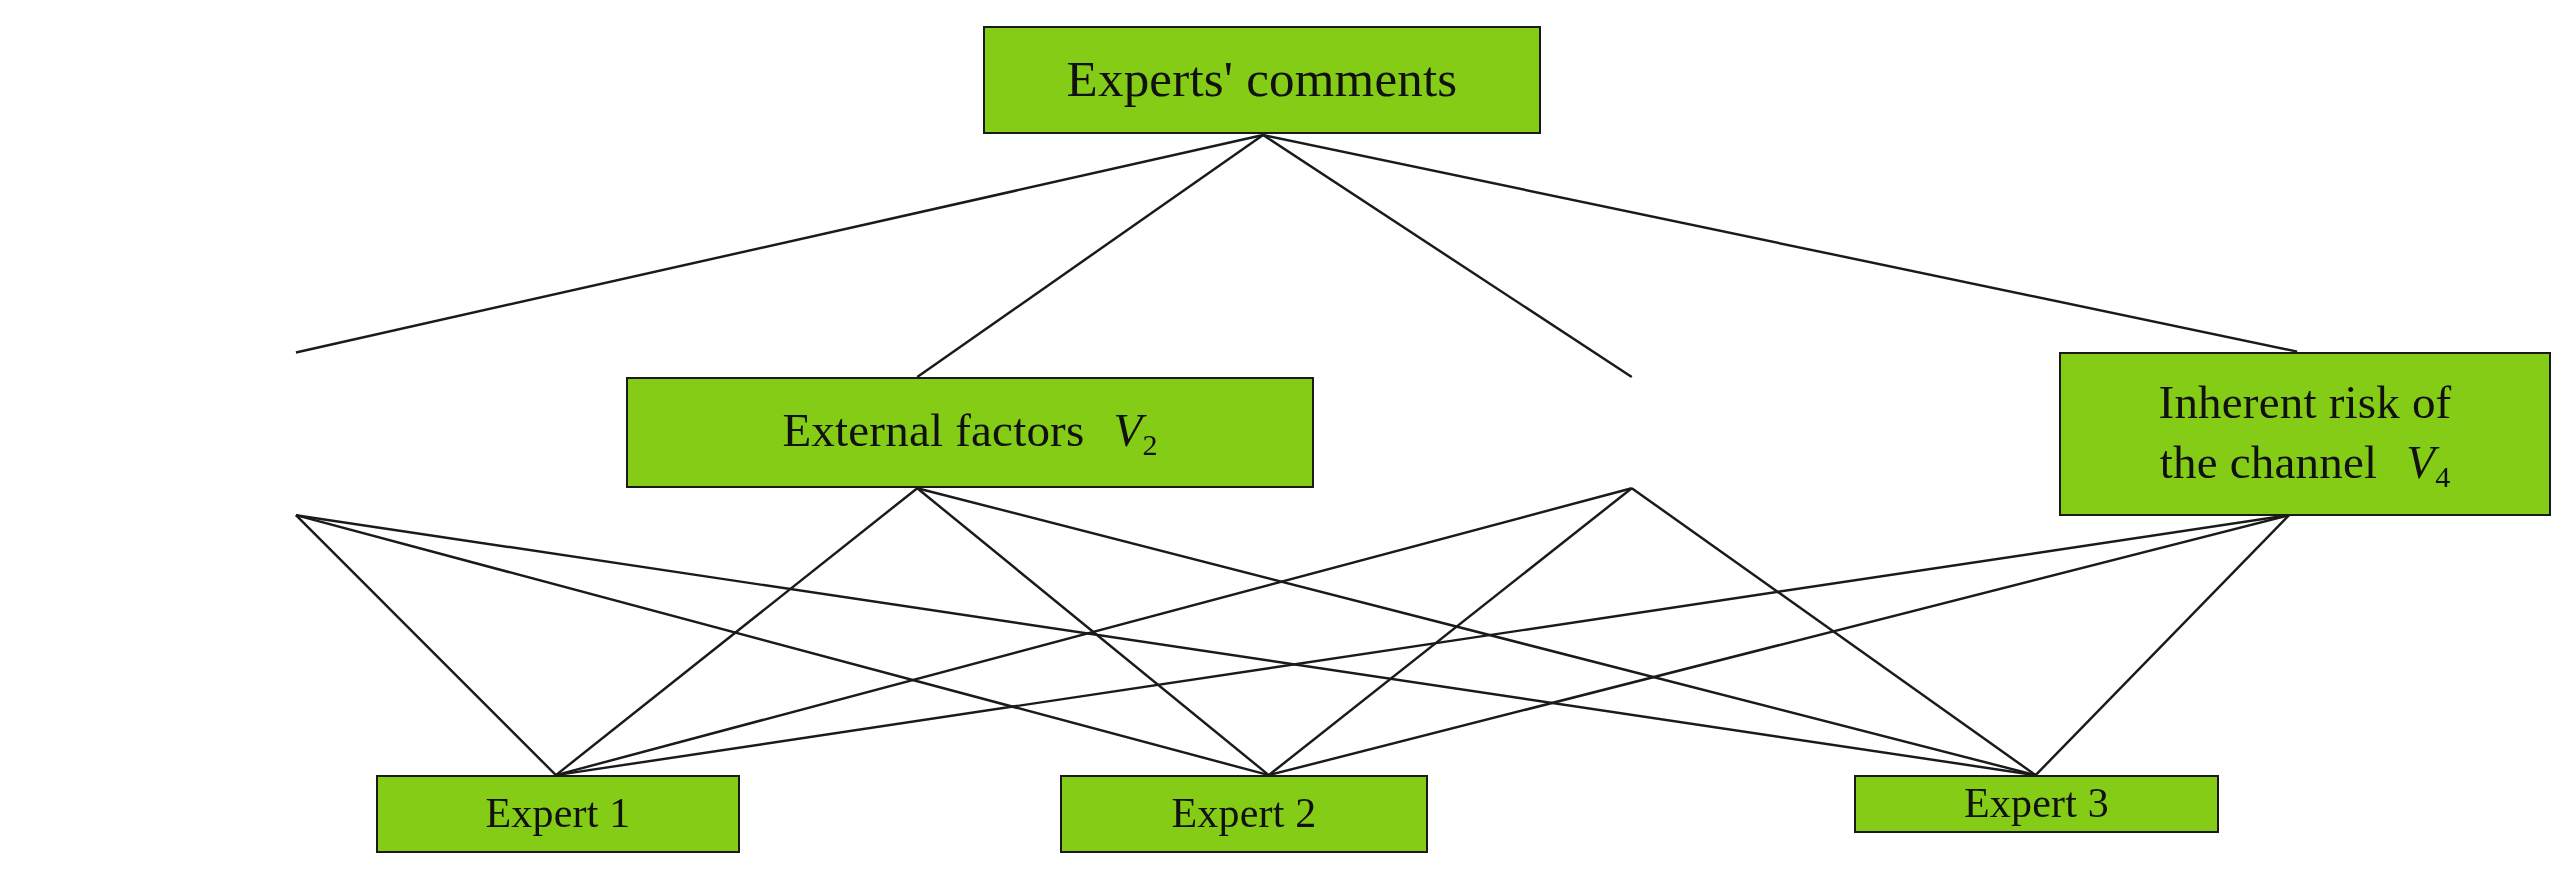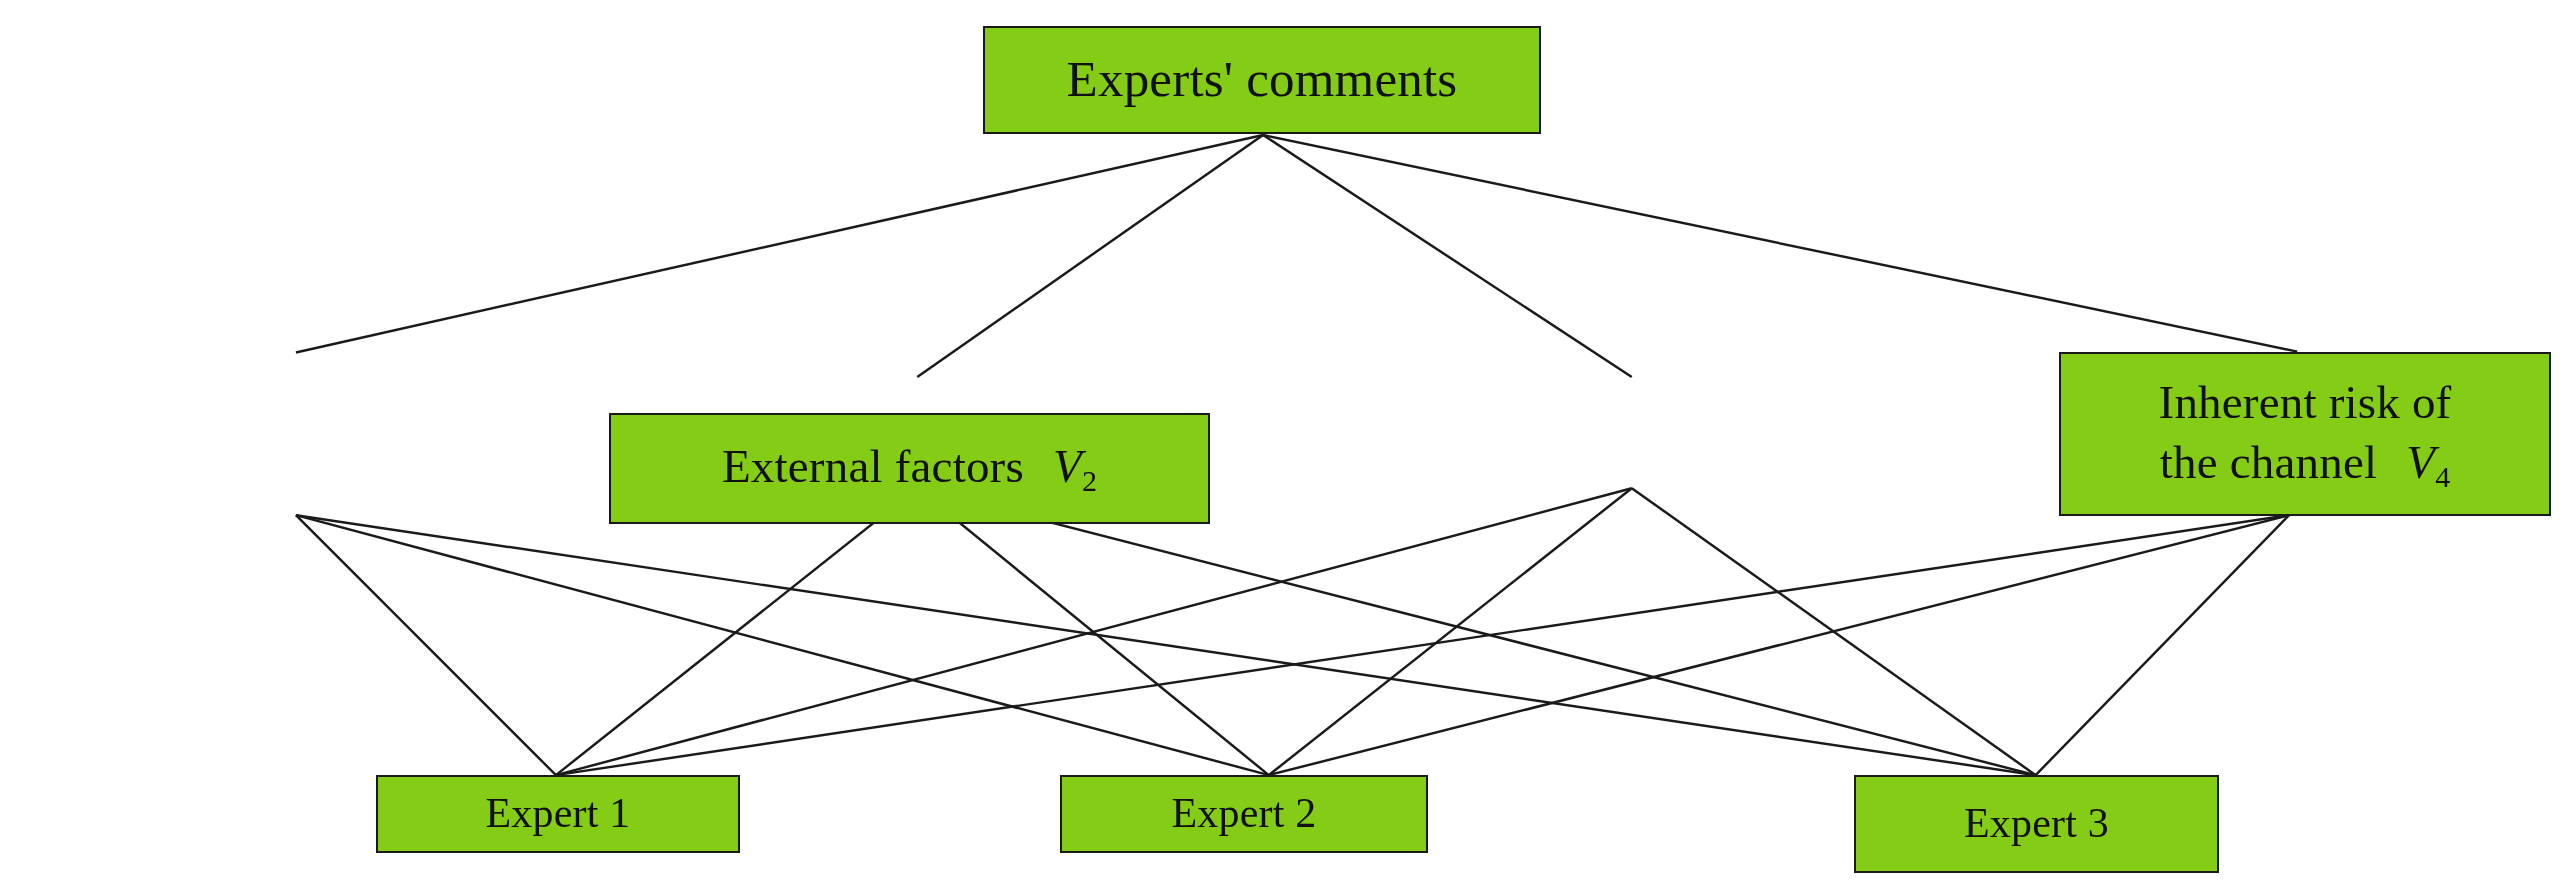--- a/index.html
+++ b/index.html
@@ -78,36 +78,36 @@
       <line x1="2800" y1="630" x2="680" y2="948" stroke="#1a1a1a" stroke-width="3" shape-rendering="geometricPrecision"></line>
       <line x1="2800" y1="630" x2="1552" y2="948" stroke="#1a1a1a" stroke-width="3" shape-rendering="geometricPrecision"></line>
       <line x1="2800" y1="630" x2="2490" y2="948" stroke="#1a1a1a" stroke-width="3" shape-rendering="geometricPrecision"></line>
     </svg>
 
   <div class="node node-top" style="left:983px; top:26px; width:558px; height:108px;">
     <span class="node-label lbl-top">Experts' comments</span>
   </div>
 
 
-  <div class="node node-mid" style="left:609px; top:377px; width:601px; height:111px;margin-top:36px;">
+  <div class="node node-mid" style="left:626px; top:377px; width:688px; height:111px;">
     <span class="node-label lbl-mid"><span>External factors</span><span class="gap"></span><span class="vsym">V</span><span class="vsub">2</span></span>
   </div>
 
 
   <div class="node node-mid" style="left:2059px; top:352px; width:492px; height:164px;">
     <span class="node-label lbl-mid"><span>Inherent risk of
 the channel</span><span class="gap"></span><span class="vsym">V</span><span class="vsub">4</span></span>
   </div>
 
   <div class="node node-bottom" style="left:376px; top:775px; width:364px; height:78px;">
     <span class="node-label lbl-bottom">Expert 1</span>
   </div>
 
   <div class="node node-bottom" style="left:1060px; top:775px; width:368px; height:78px;">
     <span class="node-label lbl-bottom">Expert 2</span>
   </div>
 
-  <div class="node node-bottom" style="left:1854px; top:775px; width:365px; height:98px;">
+  <div class="node node-bottom" style="left:1854px; top:775px; width:365px; height:58px;">
     <span class="node-label lbl-bottom">Expert 3</span>
   </div>
 
 </div>
 
 
 </body></html>

